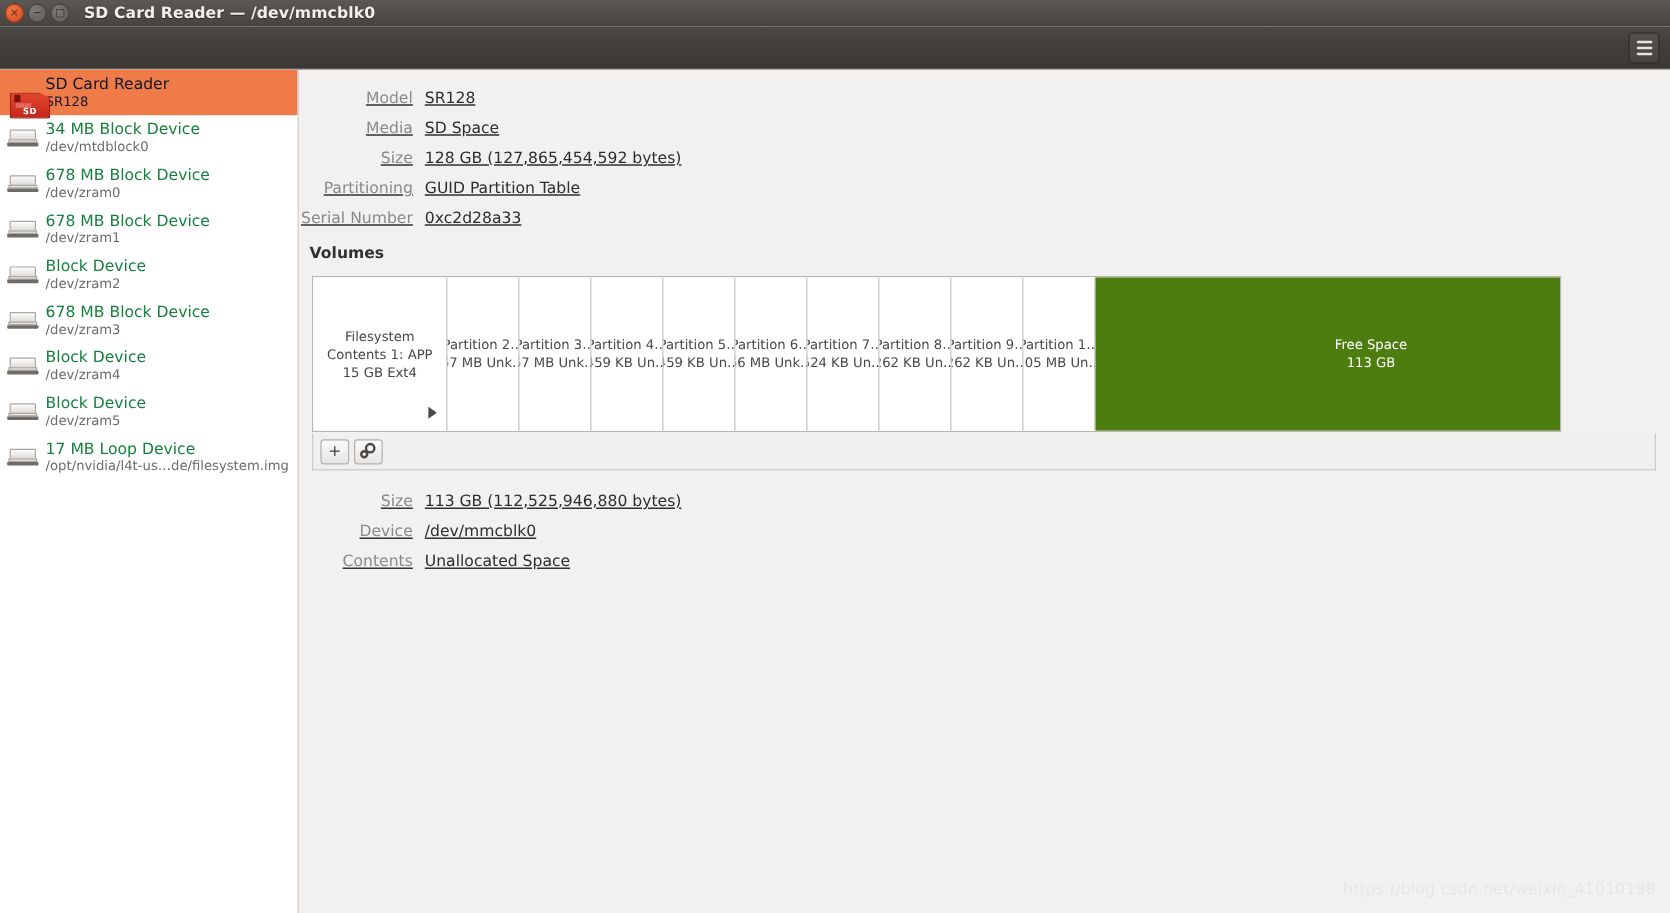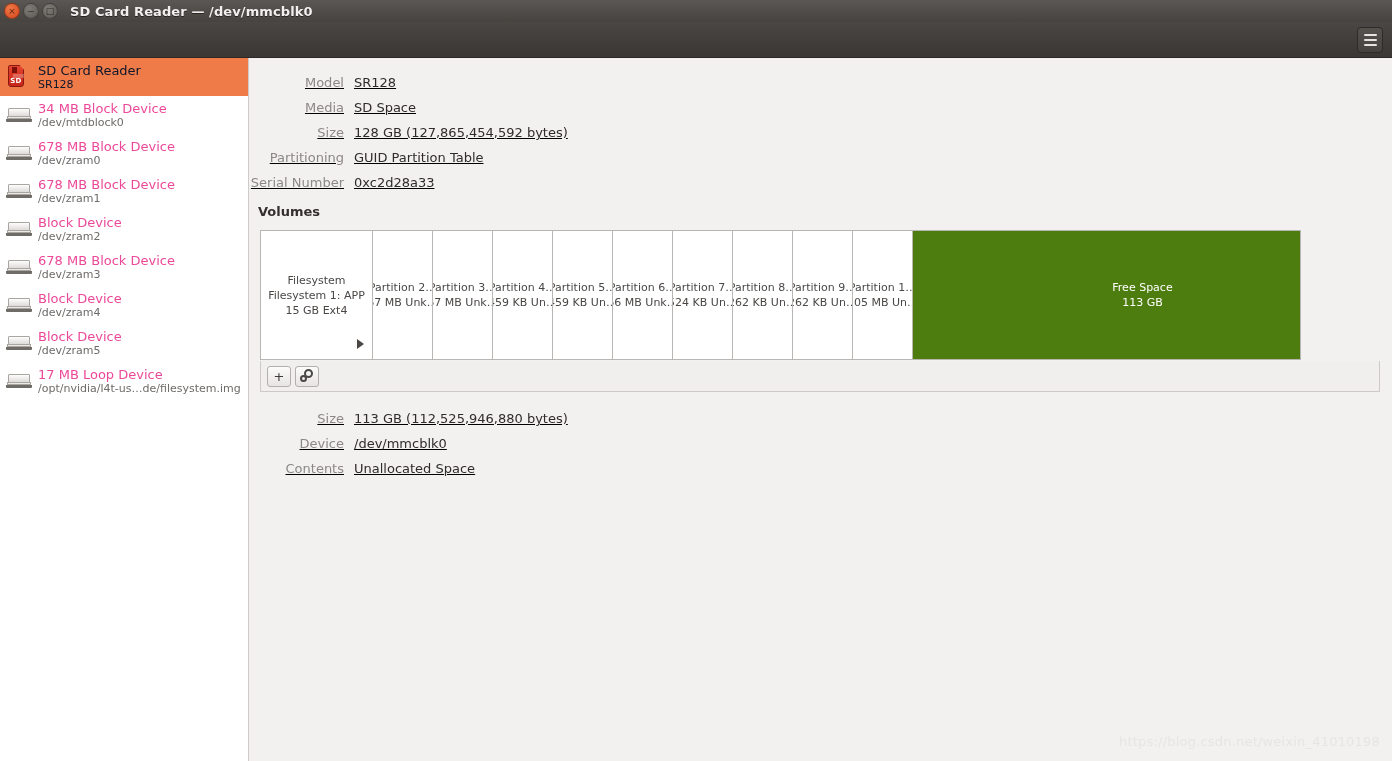--- a/index.html
+++ b/index.html
@@ -68,34 +68,34 @@
   .drive-ico .mid {
     position: absolute; left: 1px; top: 8px; width: 24px; height: 3px;
     background: #eceae8; border: 1px solid #a9a6a2;
   }
   .drive-ico .bot {
     position: absolute; left: 0px; top: 11px; width: 26px; height: 3px;
     background: #6f6c68; border-radius: 0 0 1px 1px;
   }
 
   
-  .sd-ico { position: absolute; left: 4px; top: 3px; width: 16px; height: 22px;
+  .sd-ico { position: absolute; left: 4px; top: 15px; width: 34px; height: 22px;
     background: linear-gradient(to bottom, #e3452f 0%, #c6261a 100%);
     border: 1px solid #8c170f; border-radius: 2px 2px 3px 3px;
     clip-path: polygon(0 0, 72% 0, 100% 22%, 100% 100%, 0 100%);
   }
   .sd-ico .notch { position: absolute; left: 3px; top: 1px; width: 5px; height: 6px; background: #7d120b; }
   .sd-ico .strip { position: absolute; left: 4px; top: 8px; width: 13px; height: 4px; background: rgba(255,255,255,.25); }
   .sd-ico .lbl {
     position: absolute; left: 0; right: 0; bottom: 1px; text-align: center;
     font-size: 7px; font-weight: bold; color: #fff; letter-spacing: .3px;
   }
 
   .dev-text { min-width: 0; flex: 1; padding-right: 4px; }
-  .dev-name { font-size: 13px; color: #ec4899; line-height: 15px; white-space: nowrap; overflow: hidden; }
+  .dev-name { font-size: 13px; color: #15803d; line-height: 15px; white-space: nowrap; overflow: hidden; }
   .dev-path { font-size: 11px; color: #6e6b68; line-height: 14px; white-space: nowrap; overflow: hidden; }
   .dev-row.selected .dev-name, .dev-row.selected .dev-path { color: #0f172a; }
 
   
   #main {
     position: absolute; left: 250px; top: 58px; width: 1142px; height: 703px;
     background: #f2f1f0;
   }
 
   .info-table { margin: 12px 0 0 0; }
@@ -331,21 +331,21 @@
         <div class="info-label">Serial Number</div>
         <div class="info-value">0xc2d28a33</div>
       </div>
     </div>
 
   <div id="volumes-heading">Volumes</div>
 
   <div id="vol-wrap">
       <div class="vol" style="width: 112px; flex: 0 0 112px;">
         <div class="vline">Filesystem</div>
-        <div class="vline">Filesystem 1: APP</div>
+        <div class="vline">Contents 1: APP</div>
         <div class="vline">15 GB Ext4</div>
         <span class="expander"></span>
       </div>
       <div class="vol" style="width: 60px; flex: 0 0 60px;">
         <div class="vline">Partition 2…</div>
         <div class="vline">67 MB Unk…</div>
       </div>
       <div class="vol" style="width: 60px; flex: 0 0 60px;">
         <div class="vline">Partition 3…</div>
         <div class="vline">67 MB Unk…</div>

